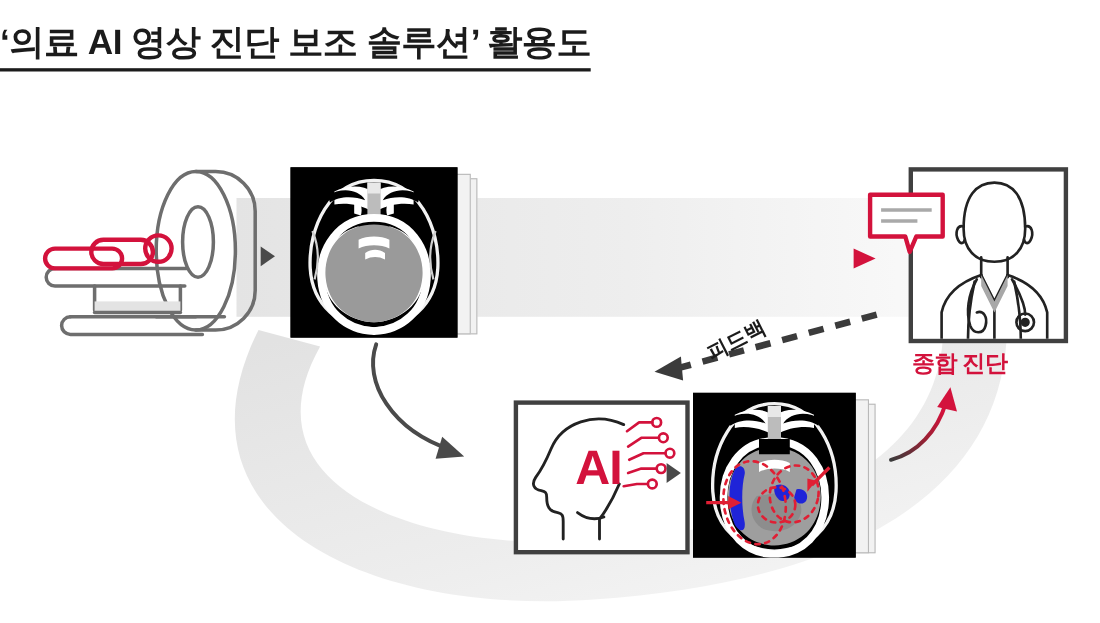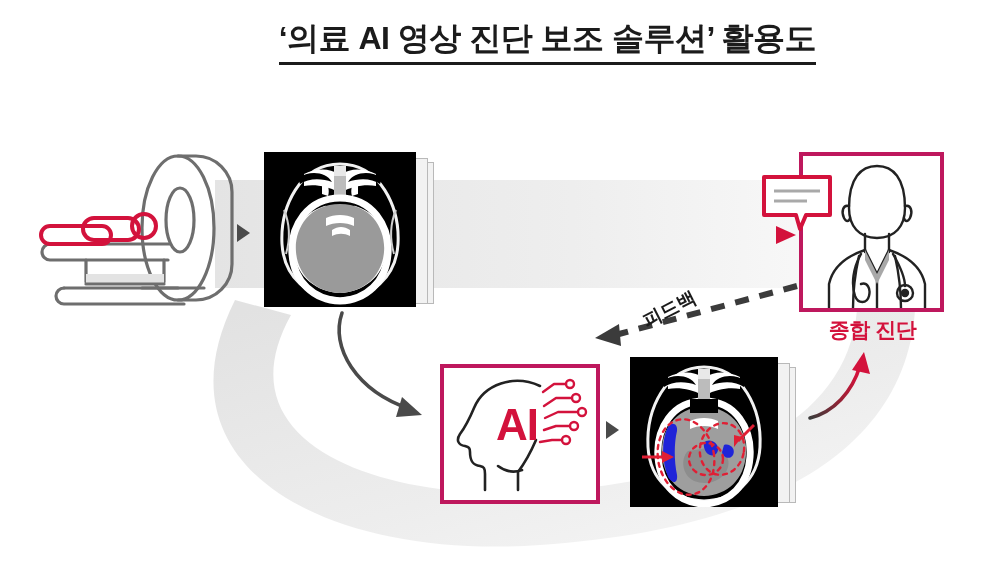--- a/index.html
+++ b/index.html
@@ -18,21 +18,21 @@
     background: #ffffff;
     overflow: hidden;
   }
 
   
   .title-wrap {
     position: absolute;
     left: 0;
     top: 18px;
     width: 816px;
-    text-align: right;
+    text-align: left;
   }
   .title-text {
     display: inline-block;
     font-size: 32px;
     font-weight: bold;
     color: #1b1b1b;
     letter-spacing: -0.5px;
     padding-bottom: 4px;
     border-bottom: 3px solid #1b1b1b;
     line-height: 1.25;
@@ -45,31 +45,33 @@
     top: 0;
     width: 1000px;
     height: 566px;
     pointer-events: none;
   }
 
   
   .red-box {
     position: absolute;
     box-sizing: border-box;
-    border: 4px solid #be185d;
+    border: 4px solid #404040;
     background: #ffffff;
+    margin-left: 27px;
   }
   .caption {
     position: absolute;
     text-align: center;
     color: #d3123c;
     font-weight: bold;
     font-size: 21px;
     letter-spacing: -0.5px;
     white-space: nowrap;
+    font-family: Liberation Serif, serif;
   }
 
   
   .scan-stack {
     position: absolute;
   }
   .sheet {
     position: absolute;
     background: #f2f2f2;
     border: 1px solid #b9b9b9;

